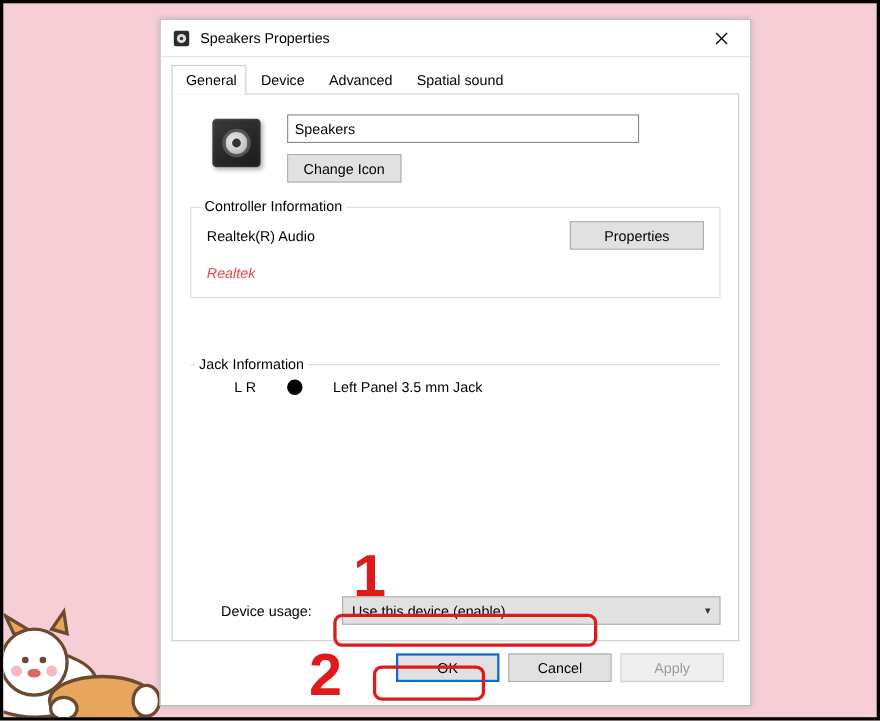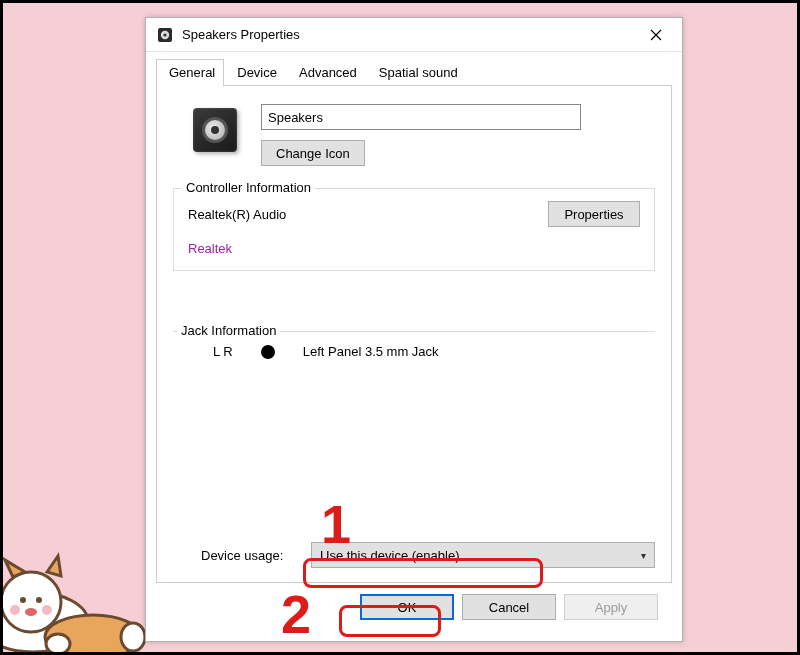--- a/index.html
+++ b/index.html
@@ -145,21 +145,21 @@
     left: 8px;
     background: #fff;
     padding: 0 4px;
     font-size: 13px;
   }
   .ctrl-row {
     display: flex;
     align-items: center;
     justify-content: space-between;
   }
-  .link { color: #a21caf; margin-top: 14px; display: inline-block; }
+  .link { color: #ef4444; margin-top: 14px; display: inline-block; font-style: italic; }
   .jack-fieldset {
     border: none;
     border-top: 1px solid #dcdcdc;
     margin-top: 60px;
     padding: 10px 14px 14px 14px;
     position: relative;
   }
   .jack-fieldset .fieldset-label { top: -9px; left: 4px; }
   .jackrow {
     display: flex;
@@ -292,21 +292,21 @@
         <div class="topfields">
           <input class="text-input" value="Speakers" style="">
           <button class="btn">Change Icon</button>
         </div>
       </div>
 
       <div class="fieldset">
         <div class="fieldset-label">Controller Information</div>
         <div class="ctrl-row">
           <span>Realtek(R) Audio</span>
-          <button class="btn" style="width:92px">Properties</button>
+          <button class="btn" style="width:122px">Properties</button>
         </div>
         <span class="link">Realtek</span>
       </div>
 
       <div class="jack-fieldset">
         <div class="fieldset-label">Jack Information</div>
         <div class="jackrow">
           <span>L R</span>
           <span class="jack-dot"></span>
           <span>Left Panel 3.5 mm Jack</span>

